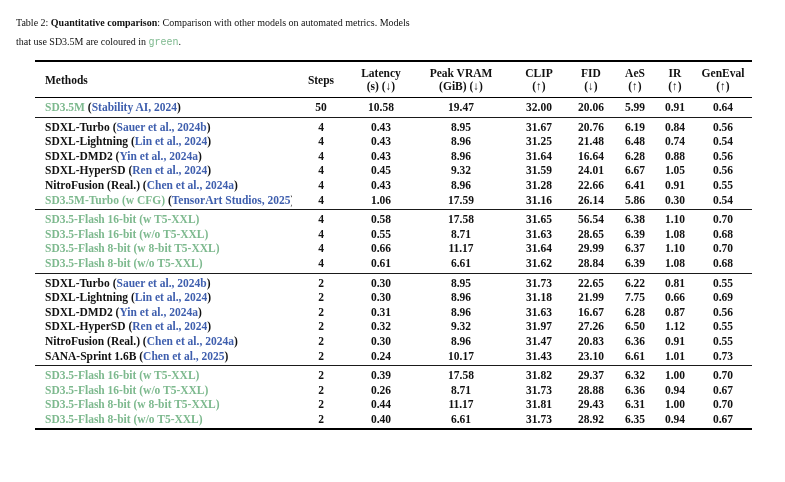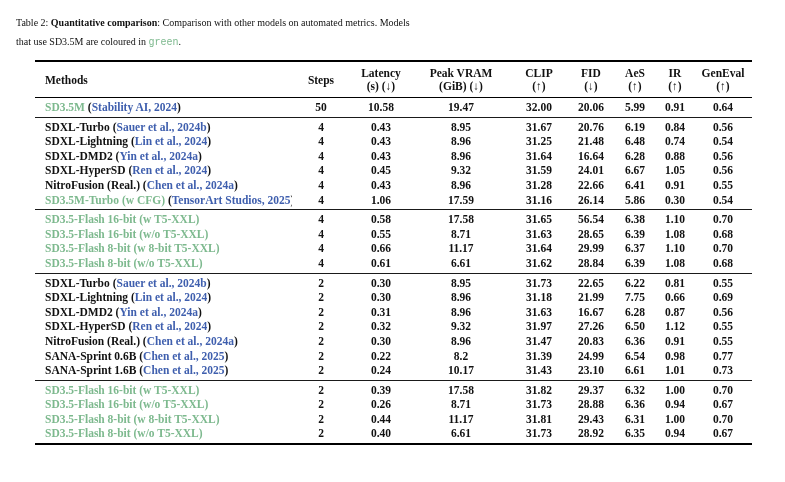--- a/index.html
+++ b/index.html
@@ -276,31 +276,20 @@
           <td>2</td>
           <td>0.30</td>
           <td>8.96</td>
           <td>31.47</td>
           <td>20.83</td>
           <td>6.36</td>
           <td>0.91</td>
           <td>0.55</td>
         </tr>
         <tr>
-          <td class="method"><span>SANA-Sprint 0.6B</span><span> (</span><span class="cite">Chen et al., 2025</span><span>)</span></td>
-          <td>2</td>
-          <td>0.22</td>
-          <td>8.2</td>
-          <td>31.39</td>
-          <td>24.99</td>
-          <td>6.54</td>
-          <td>0.98</td>
-          <td>0.77</td>
-        </tr>
-        <tr>
           <td class="method"><span>SANA-Sprint 1.6B</span><span> (</span><span class="cite">Chen et al., 2025</span><span>)</span></td>
           <td>2</td>
           <td>0.24</td>
           <td>10.17</td>
           <td>31.43</td>
           <td>23.10</td>
           <td>6.61</td>
           <td>1.01</td>
           <td>0.73</td>
         </tr>

